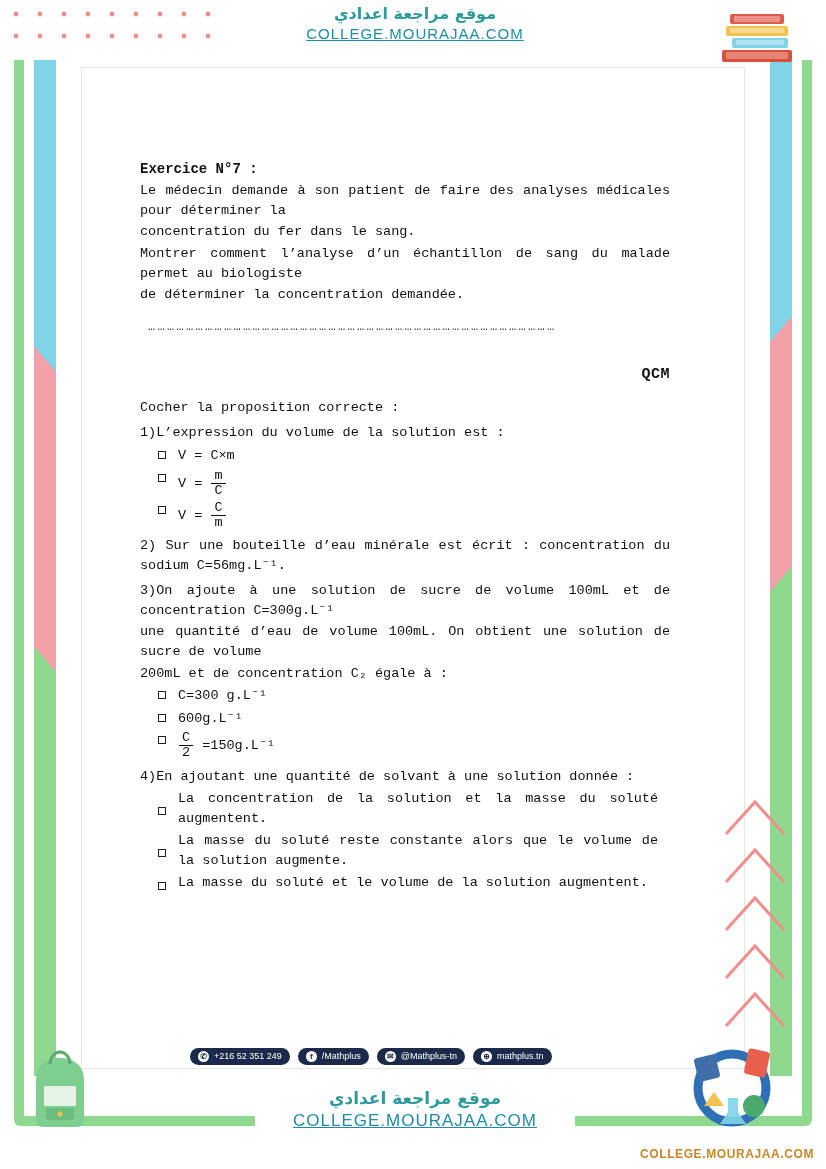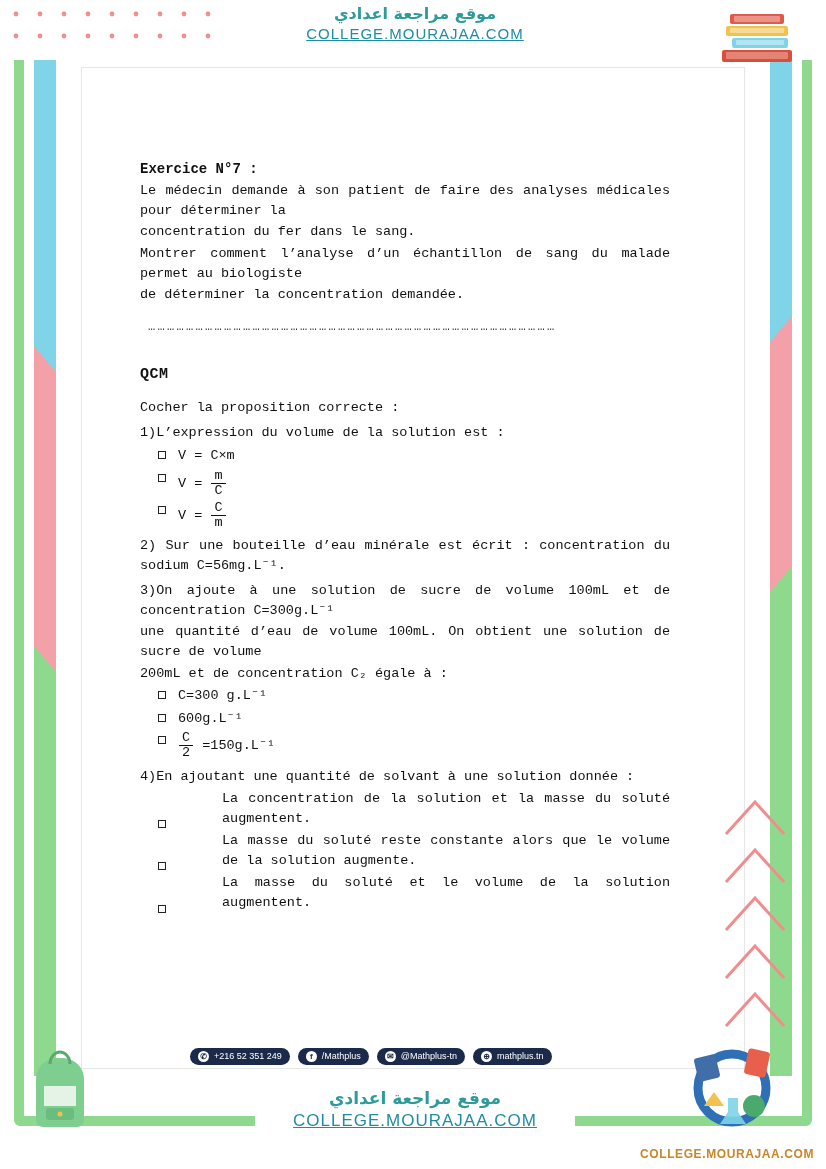--- a/index.html
+++ b/index.html
@@ -89,37 +89,37 @@
     font-family:Liberation Mono, monospace;
     margin-top:24px;
   }
   .ex-title { font-weight:bold; font-size:14px; margin-bottom:2px; }
   .para { margin:0 0 2px 0; text-align:justify; }
   .dotted-line {
     margin:14px 0 0 8px; width:518px; color:#333; font-size:12px;
     letter-spacing:2.3px; white-space:nowrap; overflow:hidden;
   }
   .qcm-title {
-    text-align:left; font-weight:bold; font-size:15px;
+    text-align:right; font-weight:bold; font-size:15px;
     margin:28px 0 12px 0; letter-spacing:0.5px;
   }
   .opt { margin:3px 0 3px 18px; display:flex; align-items:flex-start; }
   .cb {
     display:inline-block; width:8px; height:8px; border:1px solid #222;
     margin-right:12px; margin-top:5px; flex:none; background:#fff;
   }
   .opt-txt { display:inline-block; }
   .frac {
     display:inline-flex; flex-direction:column; align-items:center;
     vertical-align:middle; margin:0 1px; line-height:1.05;
   }
   .frac .num { border-bottom:1px solid #111; padding:0 3px; }
   .frac .den { padding:0 3px; }
   .q { margin-top:6px; }
-  .opt.multi { align-items:flex-end;gap:44px; }
+  .opt.multi { align-items:center; }
   .opt.multi .opt-txt { text-align:justify; width:480px; }
 
   
   .chips {
     position:absolute; left:190px; top:1046px; width:450px; height:20px;
     display:flex; gap:8px; align-items:center;
   }
   .chip {
     display:flex; align-items:center; gap:5px;
     background:#1b2a4a; color:#ffffff;

